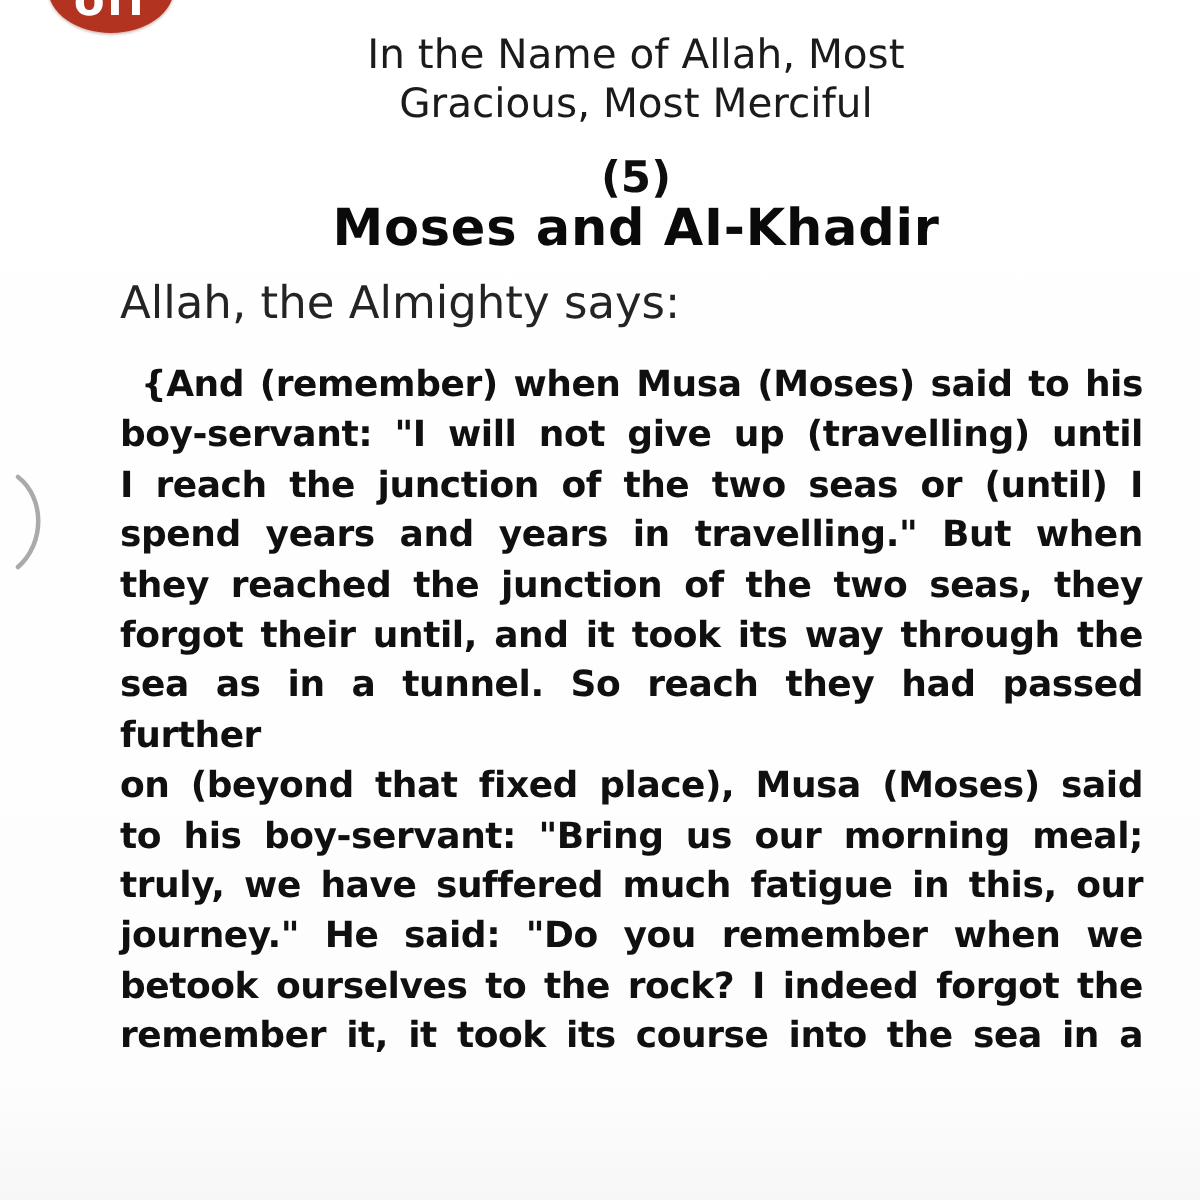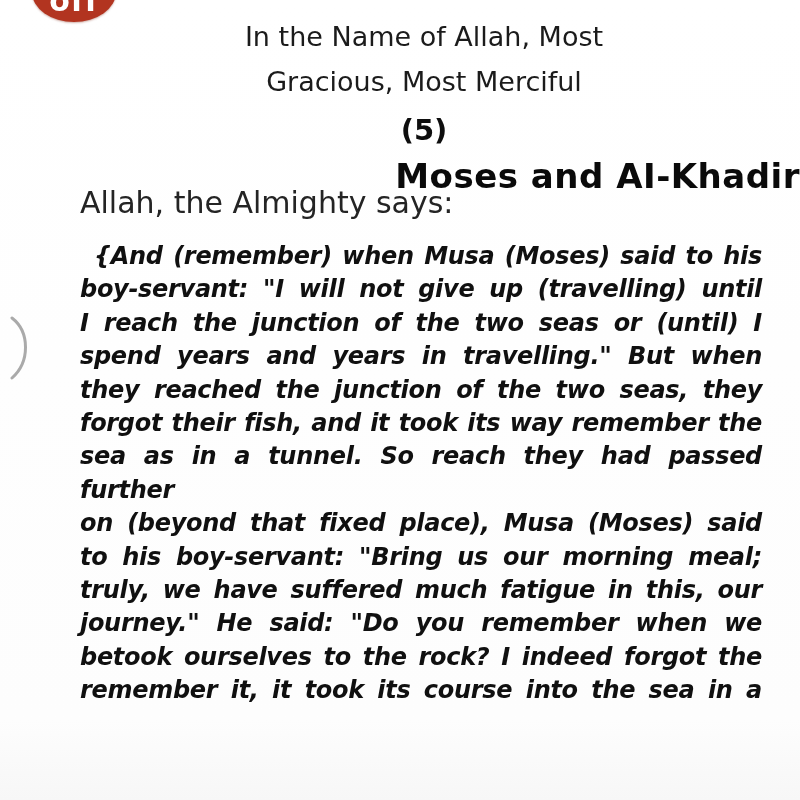--- a/index.html
+++ b/index.html
@@ -67,46 +67,44 @@
     color: #1b1b1b;
   }
   .section-num {
     margin-top: 16px;
     font-weight: bold;
     font-size: 29px;
     line-height: 32px;
     color: #0e0e0e;
   }
   .page-title {
-    margin-top: 12px;
+    margin-top: 0;
     font-weight: bold;
     font-size: 34px;
     line-height: 36px;
     letter-spacing: 0.5px;
     color: #0a0a0a;
-    text-align: right;
   }
 
   .intro {
     position: absolute;
     left: 80px;
     top: 185px;
     font-size: 30px;
     color: #242424;
   }
 
   .verse {
     position: absolute;
     left: 80px;
     top: 240px;
     width: 682px;
   }
   .vline {
     font-weight: bold;
-    font-style: italic;
     font-size: 24px;
     line-height: 33.4px;
     letter-spacing: -0.3px;
     color: #101010;
     text-align: justify;
     text-align-last: justify;
   }
   .vline.first {
     text-indent: 14px;
   }
@@ -121,34 +119,34 @@
   </div>
 
   <span class="curl">
     <svg width="30" height="64" viewBox="0 0 30 64">
       <path d="M4 2 C 22 16, 22 46, 4 62" fill="none" stroke="#8e8e8e" stroke-width="3" stroke-linecap="round"></path>
     </svg>
   </span>
 
   <div class="center-col">
     <div class="bismillah">In the Name of Allah, Most</div>
-    <div class="bismillah" style="margin-top:12px;">Gracious, Most Merciful</div>
+    <div class="bismillah" style="margin-top:0;">Gracious, Most Merciful</div>
     <div class="section-num">(5)</div>
     <div class="page-title">Moses and AI-Khadir</div>
   </div>
 
   <div class="intro">Allah, the Almighty says:</div>
 
   <div class="verse">
     <div class="vline first">{And (remember) when Musa (Moses) said to his</div>
     <div class="vline">boy-servant: "I will not give up (travelling) until</div>
     <div class="vline">I reach the junction of the two seas or (until) I</div>
     <div class="vline">spend years and years in travelling." But when</div>
     <div class="vline">they reached the junction of the two seas, they</div>
-    <div class="vline">forgot their fish, and it took its way remember the</div>
+    <div class="vline">forgot their until, and it took its way through the</div>
     <div class="vline">sea as in a tunnel. So reach they had passed further</div>
     <div class="vline">on (beyond that fixed place), Musa (Moses) said</div>
     <div class="vline">to his boy-servant: "Bring us our morning meal;</div>
     <div class="vline">truly, we have suffered much fatigue in this, our</div>
     <div class="vline">journey." He said: "Do you remember when we</div>
     <div class="vline">betook ourselves to the rock? I indeed forgot the</div>
     <div class="vline">remember it, it took its course into the sea in a</div>
   </div>
 
 </div>

